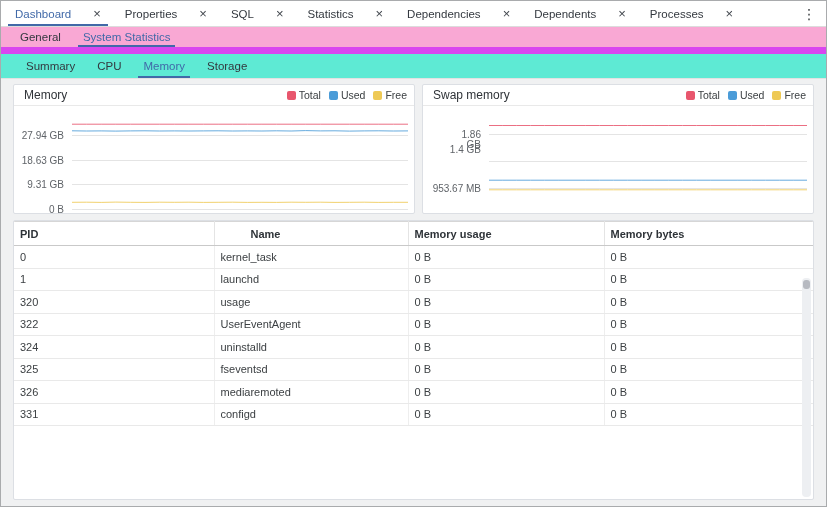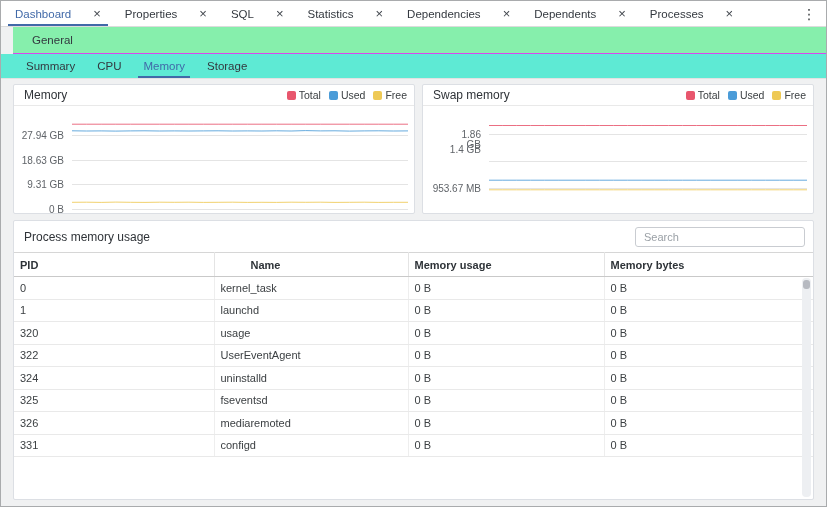--- a/index.html
+++ b/index.html
@@ -31,22 +31,22 @@
     height:2px; background:var(--accent);
   }
   .tab .close { font-size:13px; line-height:1; color:#41464d; }
   .kebab {
     margin-left:auto; display:flex; align-items:center;
     padding:0 10px; font-size:14px; color:#3c4043; cursor:pointer;
   }
 
   
   .tabbar2 {
-    background:#86efac; height:27px; border-bottom:1px solid #d946ef;
-    display:flex; align-items:stretch; padding-left:8px;margin-left:12px;
+    background:#f9a8d4; height:27px; border-bottom:7px solid #d946ef;
+    display:flex; align-items:stretch; padding-left:8px;
   }
   .tabbar3 {
     background:#5eead4; height:25px; border-bottom:1px solid #e2e2e2;
     display:flex; align-items:stretch; padding-left:14px;
   }
   .tab2 {
     display:flex; align-items:center; padding:0 11px;
     font-size:11.5px; color:#33383f; position:relative; cursor:pointer;
   }
   .tab2.active { color:var(--accent); }
@@ -147,20 +147,21 @@
     </div>
     <div class="tab">
       <span>Processes</span>
       <span class="close">×</span>
     </div>
     <div class="kebab">⋮</div>
 </div>
 
 <div class="tabbar2">
     <div class="tab2">General</div>
+    <div class="tab2 active">System Statistics</div>
   </div>
 
 <div class="tabbar3">
     <div class="tab2">Summary</div>
     <div class="tab2">CPU</div>
     <div class="tab2 active">Memory</div>
     <div class="tab2">Storage</div>
   </div>
 
 <div class="content">
@@ -234,24 +235,20 @@
             </svg>
           </div>
           <span class="tick-label" style="width: 58px; top: 76.5px;">953.67 MB</span>
           <span class="tick-label" style="width: 58px; top: 38px;">1.4 GB</span>
           <span class="tick-label" style="width: 58px; top: 22.5px; padding-left: 26px;">1.86 GB</span>
         </div>
     </div>
   </div>
 
   <div class="panel table-panel">
-    <div class="table-topbar">
-      <span class="table-title">Process memory usage</span>
-      <input class="search" type="text" placeholder="Search" style="">
-    </div>
     <table>
       <thead>
           <tr>
             <th>PID</th>
             <th>Name</th>
             <th>Memory usage</th>
             <th>Memory bytes</th>
           </tr>
         </thead>
       <tbody>

